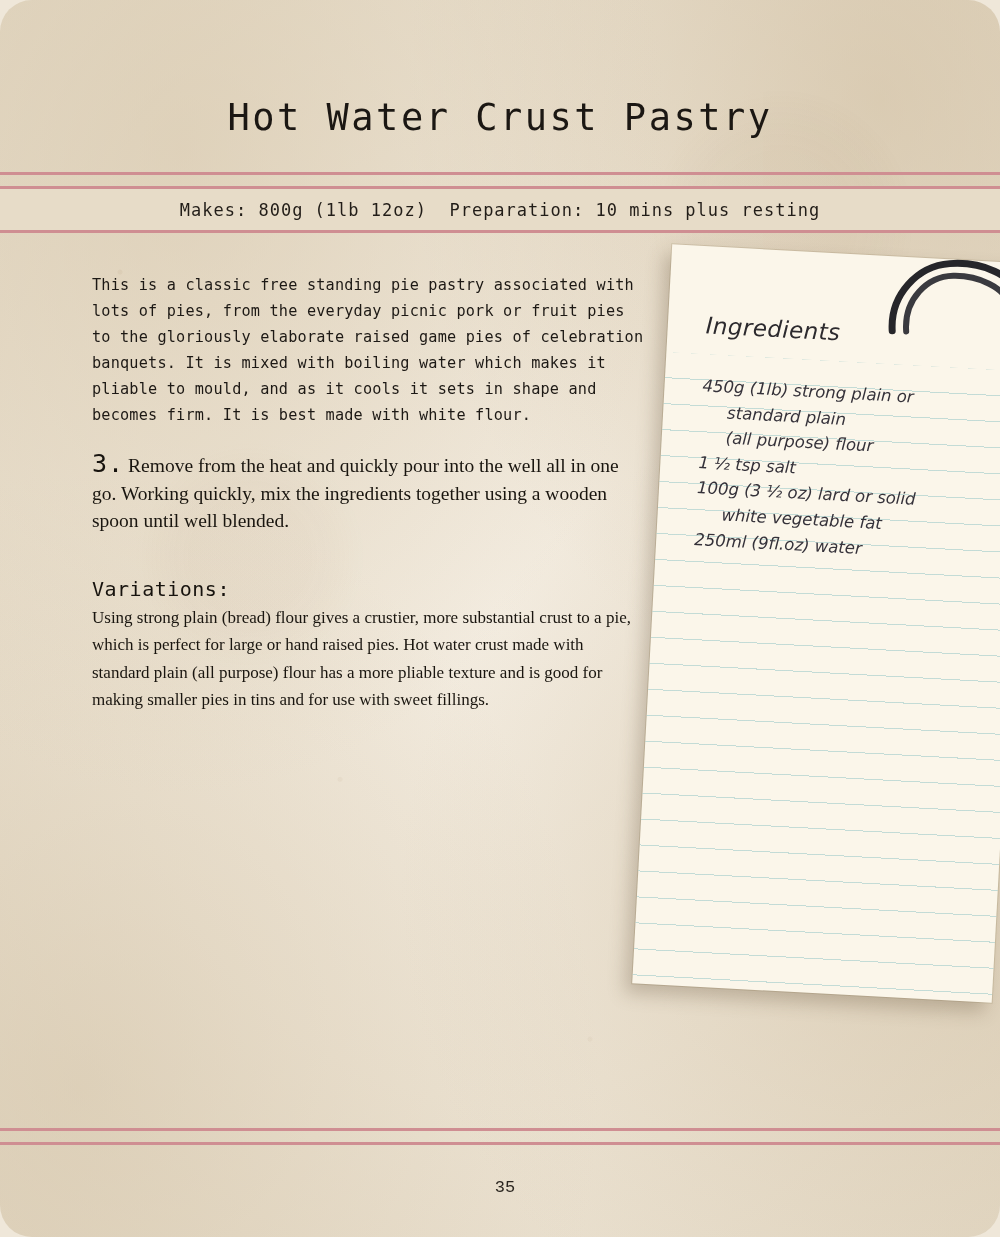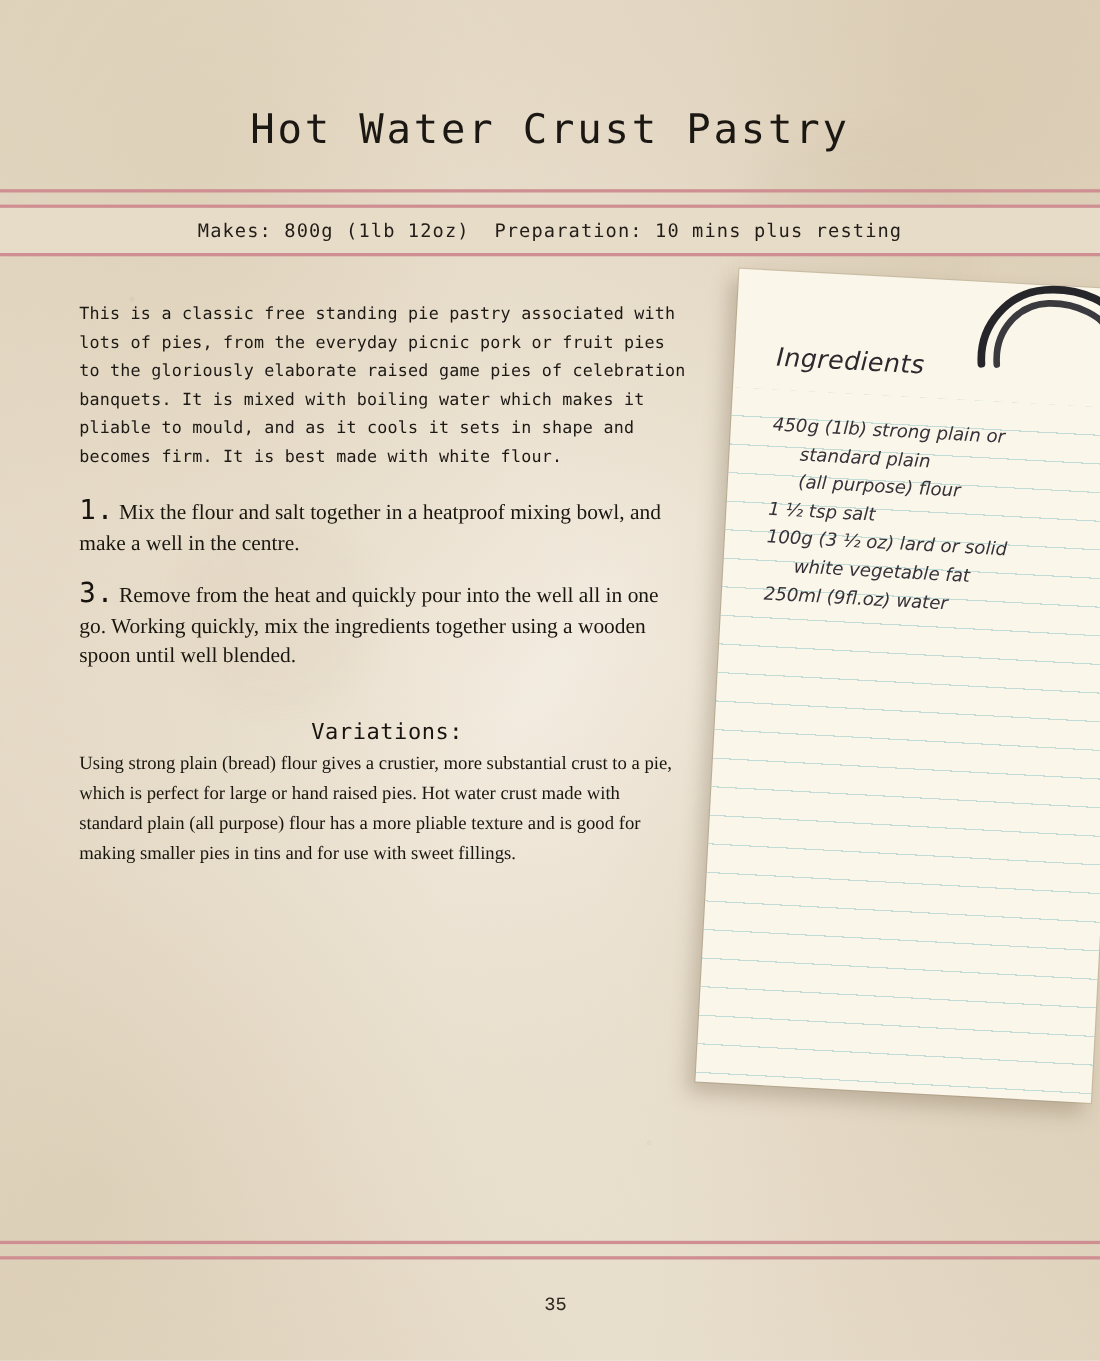--- a/index.html
+++ b/index.html
@@ -18,20 +18,21 @@
     position: relative;
     width: 1000px;
     height: 1237px;
     background:
       radial-gradient(ellipse at 18% 12%, rgba(214,198,170,0.55) 0%, rgba(214,198,170,0) 42%),
       radial-gradient(ellipse at 88% 8%, rgba(205,186,155,0.5) 0%, rgba(205,186,155,0) 38%),
       radial-gradient(ellipse at 92% 72%, rgba(206,188,158,0.45) 0%, rgba(206,188,158,0) 40%),
       radial-gradient(ellipse at 8% 88%, rgba(209,192,163,0.45) 0%, rgba(209,192,163,0) 40%),
       radial-gradient(ellipse at 50% 50%, #f3ece0 0%, #ece3d3 55%, #e3d8c4 100%);
     overflow: hidden;
+    border-radius: 32px;
   }
   .grain {
     position: absolute;
     inset: 0;
     pointer-events: none;
     background-image:
       radial-gradient(circle at 12% 22%, rgba(160,135,100,0.10) 0 2px, transparent 3px),
       radial-gradient(circle at 34% 63%, rgba(160,135,100,0.08) 0 2px, transparent 3px),
       radial-gradient(circle at 71% 31%, rgba(160,135,100,0.09) 0 2px, transparent 3px),
       radial-gradient(circle at 59% 84%, rgba(160,135,100,0.07) 0 2px, transparent 3px),
@@ -85,21 +86,21 @@
     font-size: 17px;
     letter-spacing: 1px;
     color: #221d18;
     white-space: pre;
   }
 
   
   .content {
     position: absolute;
     top: 272px;
-    left: 72px;
+    left: 92px;
     width: 560px;
   }
 
   .intro {
     font-family: "DejaVu Sans Mono", monospace;
     font-size: 15.2px;
     line-height: 26px;
     color: #1d1915;
     letter-spacing: .2px;
     margin: 0 0 22px 0;
@@ -122,21 +123,20 @@
     color: #17130e;
     padding-right: 4px;
   }
 
   .variations-head {
     font-family: "DejaVu Sans Mono", monospace;
     font-size: 20px;
     letter-spacing: .5px;
     color: #17130e;
     margin: 42px 0 3px 0;
-    text-align: center;
   }
   .variations-body {
     font-family: "Liberation Serif", serif;
     font-size: 17px;
     line-height: 27.5px;
     color: #19150f;
     width: 552px;
     margin: 0;
   }
 
@@ -233,23 +233,20 @@
   <div class="rule thin r1"></div>
   <div class="rule thin r2"></div>
   <div class="banner">
     <span class="banner-text">Makes: 800g (1lb 12oz)  Preparation: 10 mins plus resting</span>
   </div>
   <div class="rule thin r3"></div>
 
   <div class="content">
     <p class="intro">This is a classic free standing pie pastry associated with lots of pies, from the everyday picnic pork or fruit pies to the gloriously elaborate raised game pies of celebration banquets. It is mixed with boiling water which makes it pliable to mould, and as it cools it sets in shape and becomes firm. It is best made with white flour.</p>
 
-    <p class="step">
-      <span class="num">1.</span><span>Mix the flour and salt together in a heatproof mixing bowl, and make a well in the centre.</span>
-    </p>
     <p class="step">
       <span class="num">3.</span><span>Remove from the heat and quickly pour into the well all in one go. Working quickly, mix the ingredients together using a wooden spoon until well blended.</span>
     </p>
 
     <div class="variations-head">Variations:</div>
     <p class="variations-body">Using strong plain (bread) flour gives a crustier, more substantial crust to a pie, which is perfect for large or hand raised pies. Hot water crust made with standard plain (all purpose) flour has a more pliable texture and is good for making smaller pies in tins and for use with sweet fillings.</p>
   </div>
 
   <div class="card-wrap">
     <div class="card">

